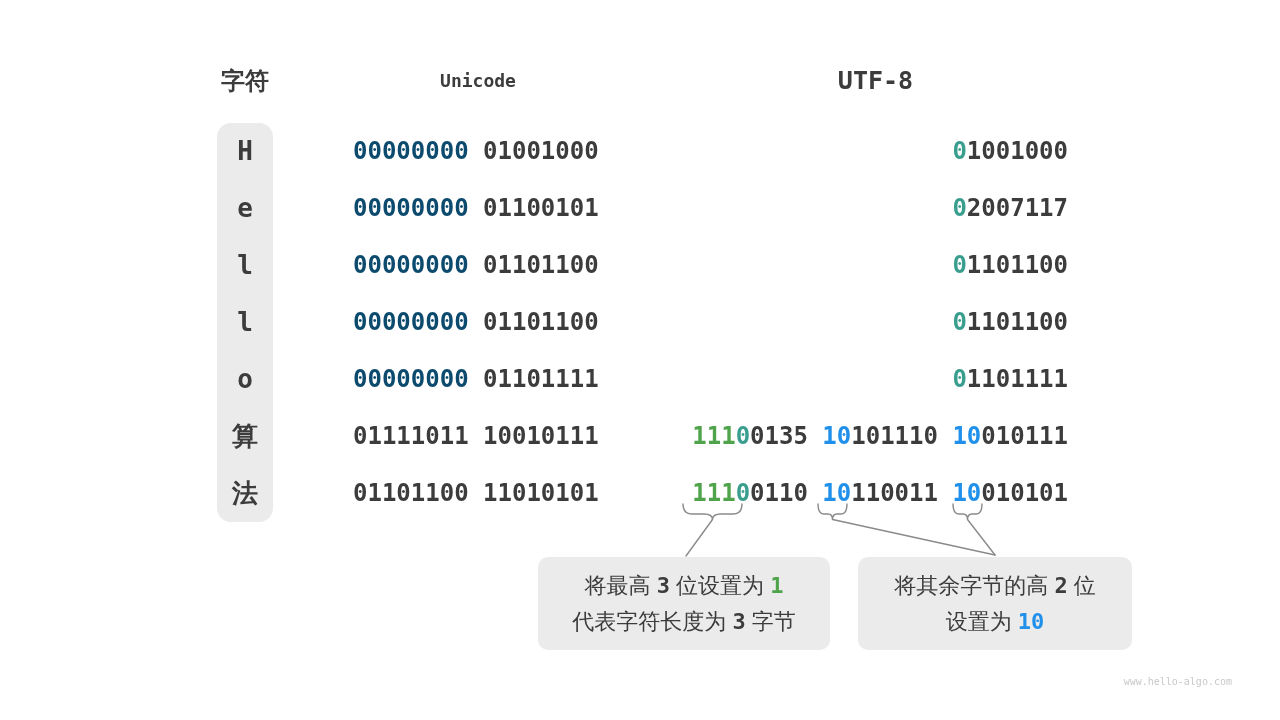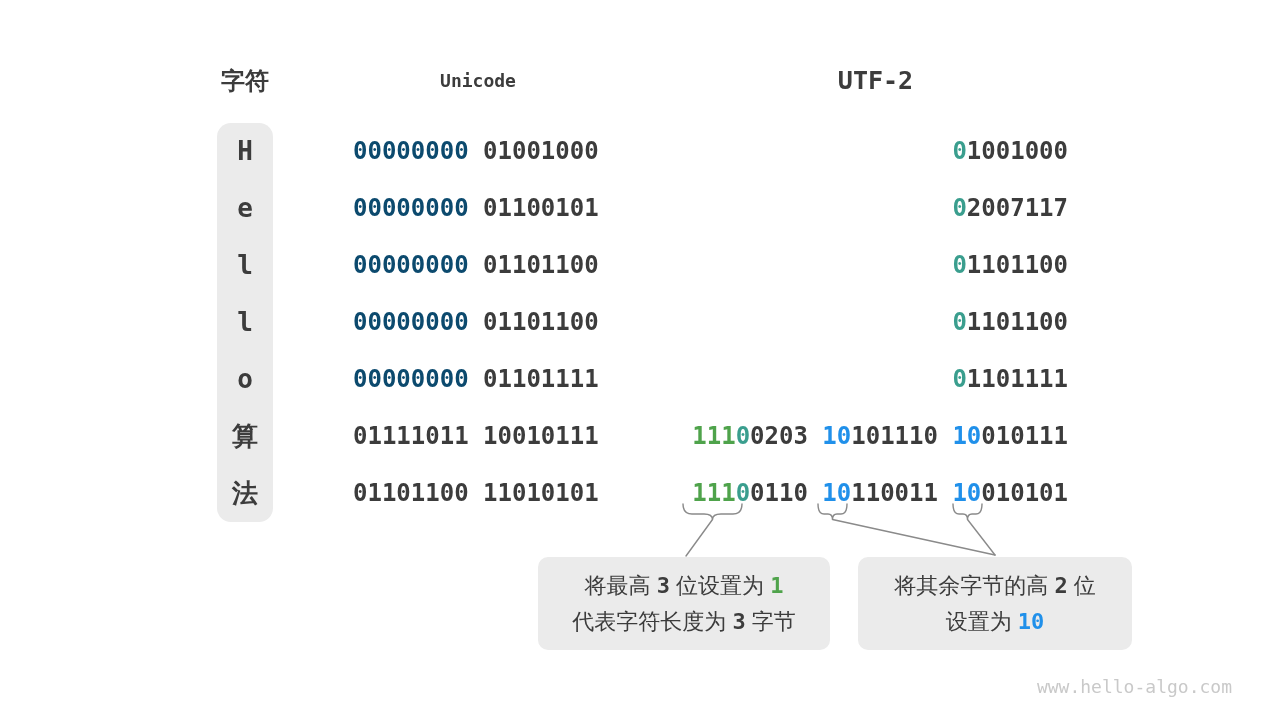--- a/index.html
+++ b/index.html
@@ -121,32 +121,32 @@
     line-height: 36px;
     white-space: pre;
   }
   #callout-1 { left: 538px; width: 292px; }
   #callout-2 { left: 858px; width: 274px; }
   
   #watermark {
     position: absolute;
     right: 48px; top: 676px;
     font-family: "DejaVu Sans Mono", monospace;
-    font-size: 18px;
+    font-size: 10px;
     color: #c9c9c9;
   }
 </style>
 </head>
 <body>
 
 <div id="figure">
 
   <div class="col-header" id="hdr-char">字符</div>
   <div class="col-header" id="hdr-unicode">Unicode</div>
-  <div class="col-header" id="hdr-utf8">UTF-2</div>
+  <div class="col-header" id="hdr-utf8">UTF-8</div>
 
   <div id="char-pill"></div>
 
   <div class="row" style="top:123px">
     <span class="cell-char">H</span>
     <span class="cell-unicode"><span class="seg-gray">00000000</span><span class="seg-dark"> 01001000</span></span>
     <span class="cell-utf8"><span class="seg-teal">0</span><span class="seg-dark">1001000</span></span>
   </div>
   <div class="row" style="top:180px">
     <span class="cell-char">e</span>
@@ -164,21 +164,21 @@
     <span class="cell-utf8"><span class="seg-teal">0</span><span class="seg-dark">1101100</span></span>
   </div>
   <div class="row" style="top:351px">
     <span class="cell-char">o</span>
     <span class="cell-unicode"><span class="seg-gray">00000000</span><span class="seg-dark"> 01101111</span></span>
     <span class="cell-utf8"><span class="seg-teal">0</span><span class="seg-dark">1101111</span></span>
   </div>
   <div class="row" style="top:408px">
     <span class="cell-char">算</span>
     <span class="cell-unicode"><span class="seg-dark">01111011 10010111</span></span>
-    <span class="cell-utf8"><span class="seg-green">111</span><span class="seg-teal">0</span><span class="seg-dark">0203 </span><span class="seg-blue">10</span><span class="seg-dark">101110 </span><span class="seg-blue">10</span><span class="seg-dark">010111</span></span>
+    <span class="cell-utf8"><span class="seg-green">111</span><span class="seg-teal">0</span><span class="seg-dark">0135 </span><span class="seg-blue">10</span><span class="seg-dark">101110 </span><span class="seg-blue">10</span><span class="seg-dark">010111</span></span>
   </div>
   <div class="row" style="top:465px">
     <span class="cell-char">法</span>
     <span class="cell-unicode"><span class="seg-dark">01101100 11010101</span></span>
     <span class="cell-utf8"><span class="seg-green">111</span><span class="seg-teal">0</span><span class="seg-dark">0110 </span><span class="seg-blue">10</span><span class="seg-dark">110011 </span><span class="seg-blue">10</span><span class="seg-dark">010101</span></span>
   </div>
 
   <svg id="connectors" viewBox="0 0 1280 720" fill="none" stroke="#8a8a8a" stroke-width="1.4" stroke-linecap="round">
     <path d="M 683 504 C 683 511 686 514 692 514 L 704 514 C 710 514 712.5 516 712.5 519.5 C 712.5 516 715 514 721 514 L 733 514 C 739 514 742 511 742 504"></path>
     <path d="M 712.5 519.5 L 686 556"></path>

